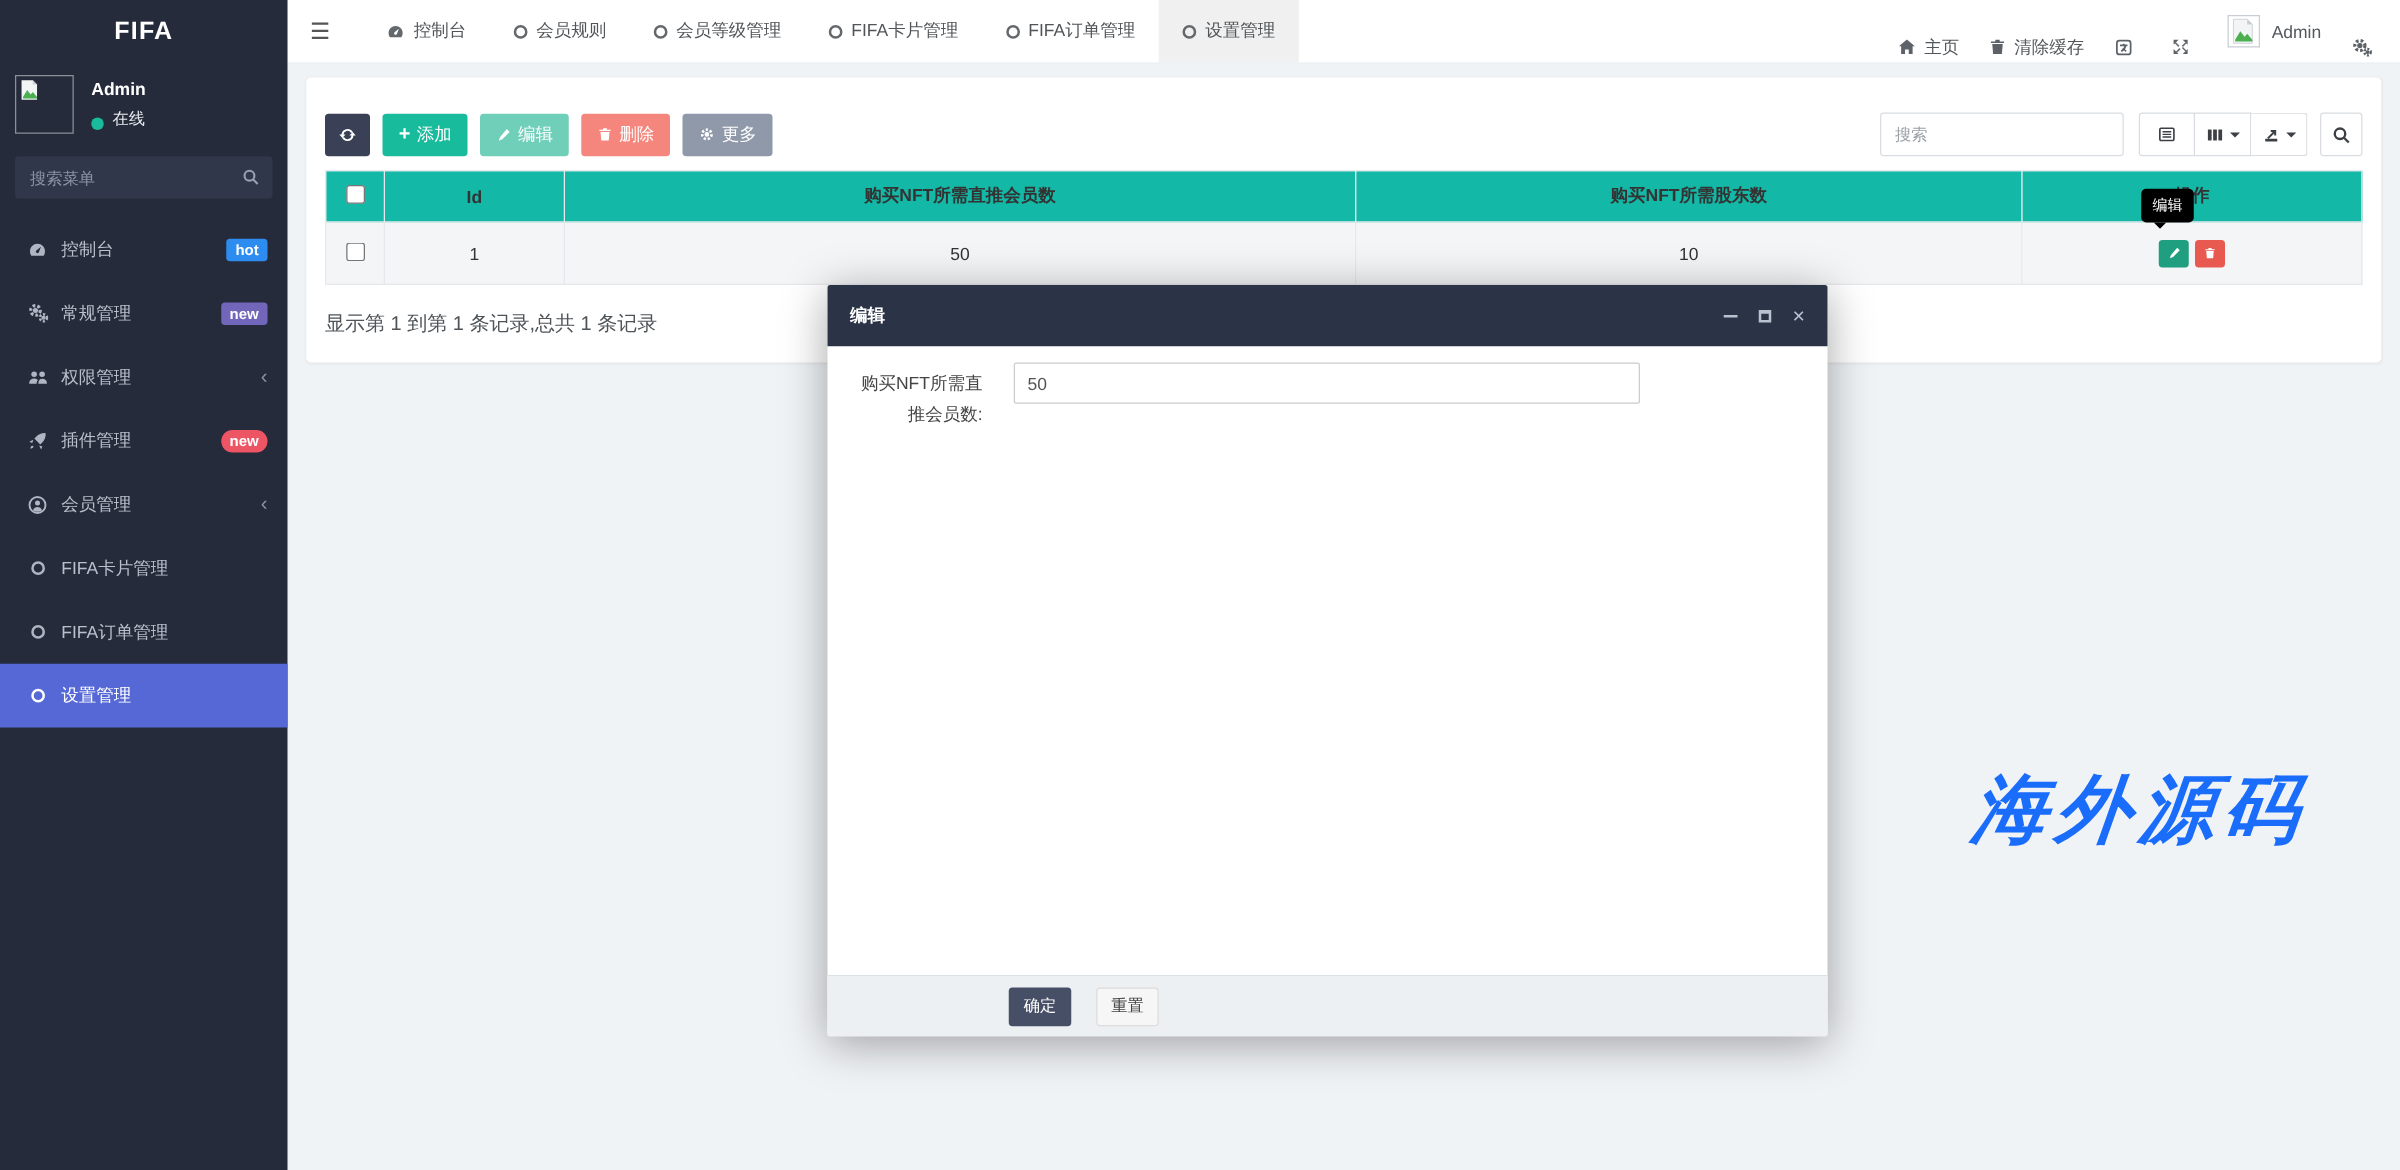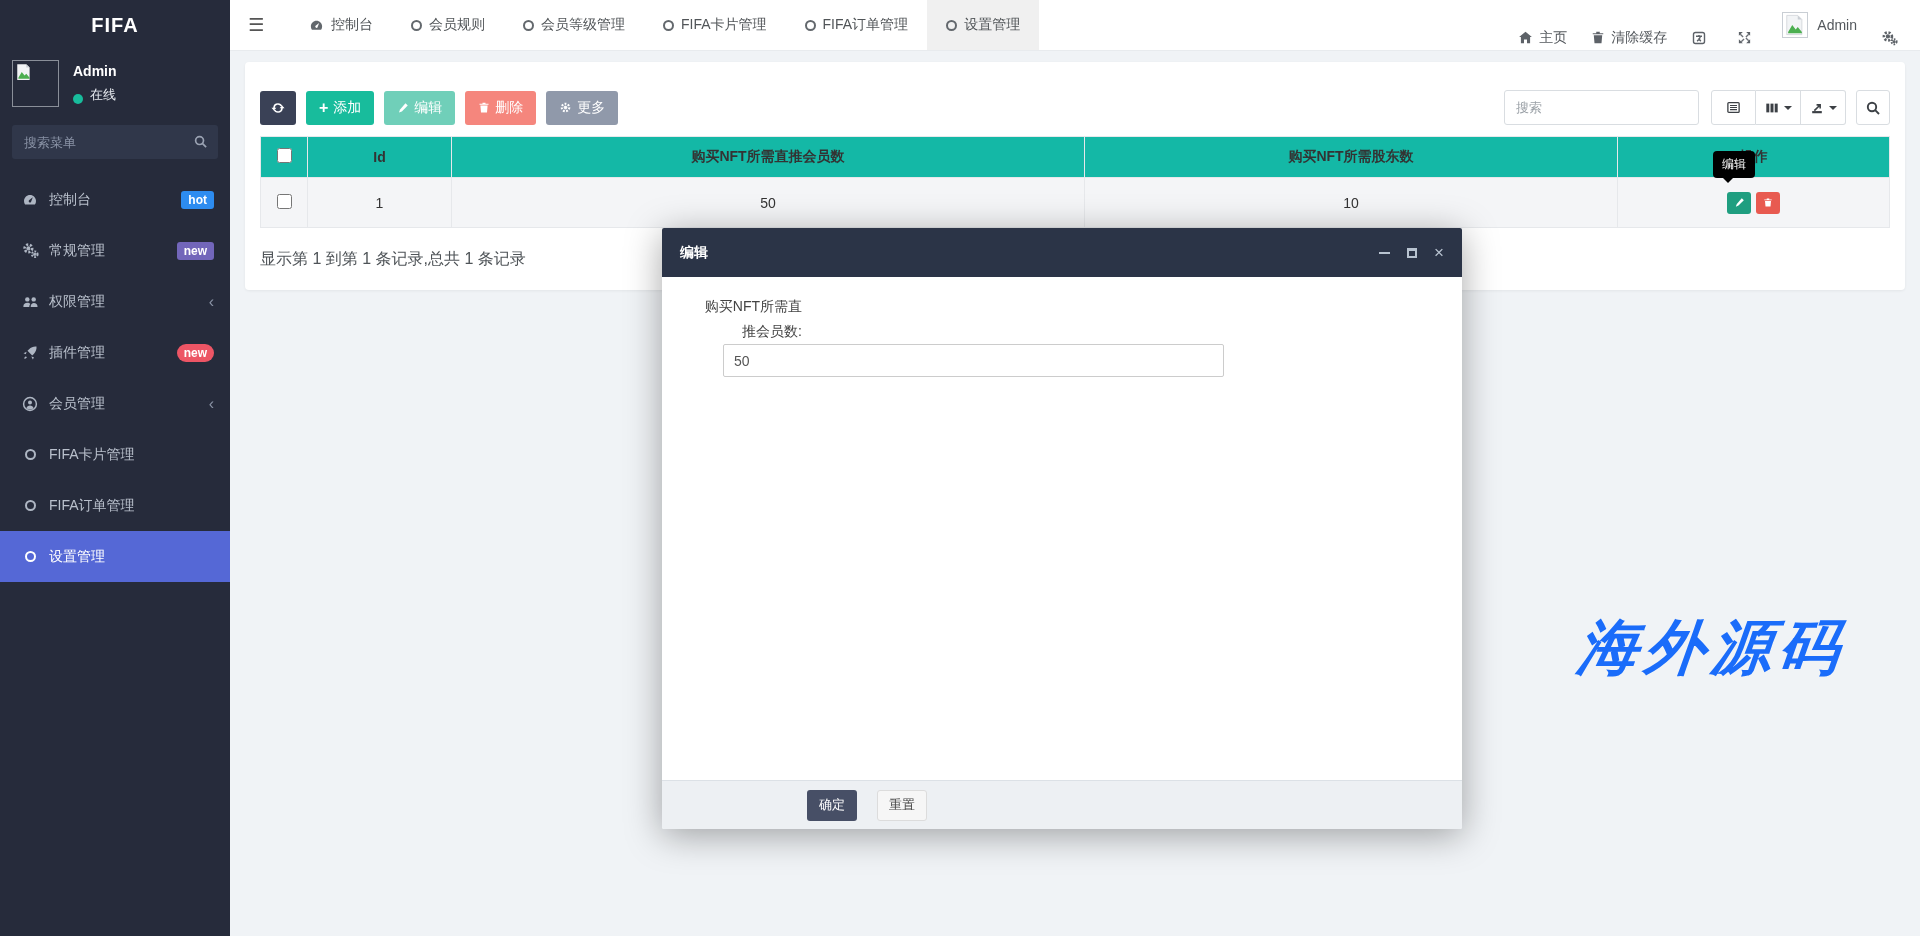--- a/index.html
+++ b/index.html
@@ -93,21 +93,21 @@
   
   .modal{position:absolute;left:662px;top:228px;width:800px;height:601px;background:#fff;border-radius:2px;box-shadow:0 6px 36px rgba(0,0,0,.35);z-index:30;}
   .modal-header{height:49px;background:#2b3447;display:flex;align-items:center;padding:0 18px;border-radius:2px 2px 0 0;}
   .modal-title{color:#fff;font-size:14px;font-weight:bold;}
   .modal-controls{margin-left:auto;display:flex;align-items:center;color:#b8c3d0;}
   .mc{margin-left:17px;cursor:pointer;display:flex;align-items:center;}
   .mc-min{width:11px;height:2px;background:#b8c3d0;}
   .mc-max{width:10px;height:10px;border:2px solid #b8c3d0;border-top-width:3px;box-sizing:border-box;}
   .mc-close{font-size:17px;line-height:1;}
   .modal-body{padding-top:13px;}
-  .form-row{display:flex;padding-left:36px;margin-bottom:12px;flex-direction:column;}
+  .form-row{display:flex;padding-left:20px;margin-bottom:12px;}
   .form-label{width:104px;text-align:right;font-size:14px;color:#444;line-height:25px;padding-top:4px;}
   .form-input{margin-left:25px;width:501px;height:33px;box-sizing:border-box;border:1px solid #ccc;border-radius:2px;padding:0 10px;font-size:14px;color:#555;outline:none;font-family:inherit;}
   .modal-footer{position:absolute;left:0;bottom:0;width:100%;height:49px;background:#edf0f3;border-top:1px solid #dce1e6;display:flex;align-items:center;padding-left:145px;box-sizing:border-box;border-radius:0 0 2px 2px;}
   .btn-ok{height:31px;padding:0 12px;background:#474f66;color:#fff;border:none;border-radius:3px;font-size:13px;cursor:pointer;font-family:inherit;}
   .btn-reset{height:31px;padding:0 11px;background:#f6f6f6;color:#444;border:1px solid #dcdcdc;border-radius:3px;font-size:13px;margin-left:20px;cursor:pointer;font-family:inherit;}
   
   .watermark{position:absolute;left:1578px;top:608px;font-size:60px;font-weight:bold;font-style:italic;
     font-family:"DejaVu Serif","Liberation Serif",serif;color:#1a6cfa;letter-spacing:7px;transform:skewX(-6deg);z-index:2;white-space:nowrap;}
 </style>
 </head>

